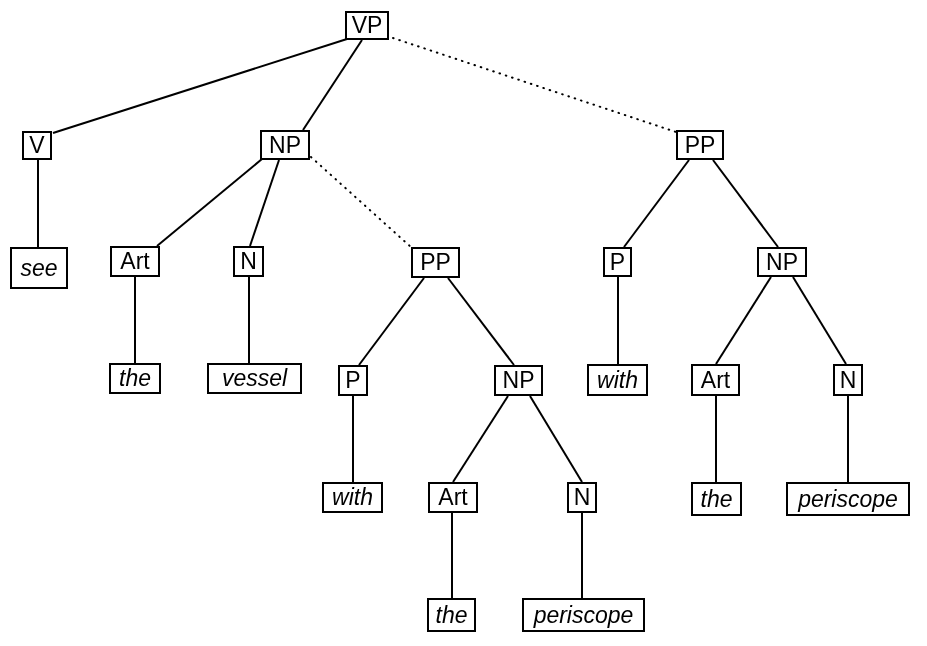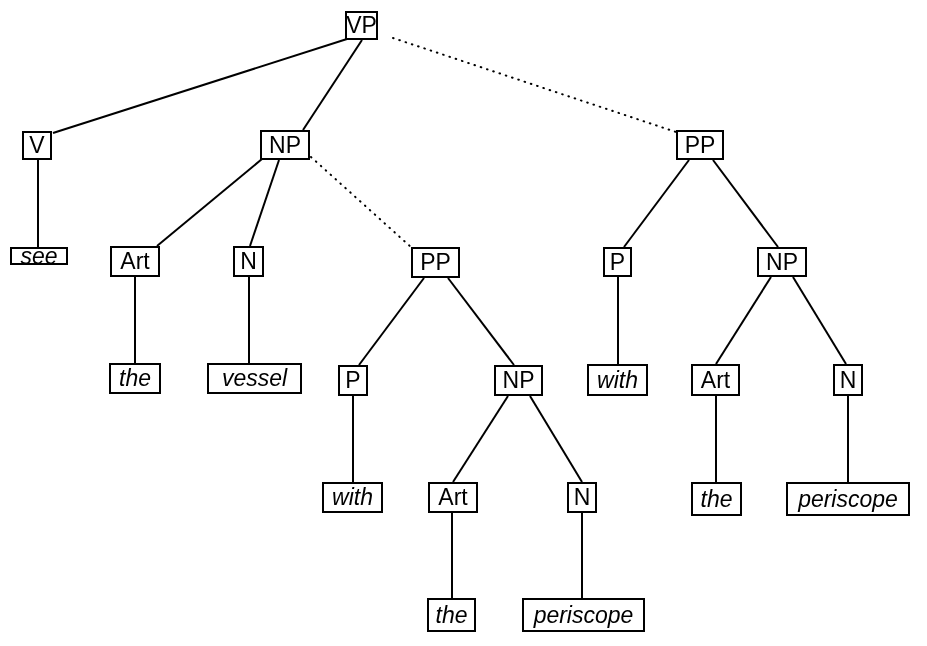--- a/index.html
+++ b/index.html
@@ -71,23 +71,23 @@
       <line x1="582" y1="513" x2="582" y2="598" stroke="#000000" stroke-width="2"></line>
       <line x1="689" y1="160" x2="624" y2="247" stroke="#000000" stroke-width="2"></line>
       <line x1="713" y1="160" x2="778" y2="247" stroke="#000000" stroke-width="2"></line>
       <line x1="618" y1="277" x2="618" y2="364" stroke="#000000" stroke-width="2"></line>
       <line x1="771" y1="277" x2="716" y2="364" stroke="#000000" stroke-width="2"></line>
       <line x1="793" y1="277" x2="846" y2="364" stroke="#000000" stroke-width="2"></line>
       <line x1="716" y1="396" x2="716" y2="482" stroke="#000000" stroke-width="2"></line>
       <line x1="848" y1="396" x2="848" y2="482" stroke="#000000" stroke-width="2"></line>
     </svg>
   <div id="node-layer">
-      <div class="node-box node-cat" style="left: 345px; top: 11px; width: 33px; height: 29px;">VP</div>
+      <div class="node-box node-cat" style="left: 345px; top: 11px; width: 44px; height: 29px;">VP</div>
       <div class="node-box node-cat" style="left: 22px; top: 131px; width: 30px; height: 29px;">V</div>
-      <div class="node-box node-leaf" style="left: 10px; top: 247px; width: 58px; height: 18px;">see</div>
+      <div class="node-box node-leaf" style="left: 10px; top: 247px; width: 58px; height: 42px;">see</div>
       <div class="node-box node-cat" style="left: 260px; top: 130px; width: 50px; height: 30px;">NP</div>
       <div class="node-box node-cat" style="left: 110px; top: 246px; width: 50px; height: 31px;">Art</div>
       <div class="node-box node-leaf" style="left: 109px; top: 363px; width: 52px; height: 31px;">the</div>
       <div class="node-box node-cat" style="left: 233px; top: 246px; width: 31px; height: 31px;">N</div>
       <div class="node-box node-leaf" style="left: 207px; top: 363px; width: 95px; height: 31px;">vessel</div>
       <div class="node-box node-cat" style="left: 411px; top: 247px; width: 49px; height: 31px;">PP</div>
       <div class="node-box node-cat" style="left: 338px; top: 365px; width: 30px; height: 31px;">P</div>
       <div class="node-box node-leaf" style="left: 322px; top: 482px; width: 61px; height: 31px;">with</div>
       <div class="node-box node-cat" style="left: 494px; top: 365px; width: 49px; height: 31px;">NP</div>
       <div class="node-box node-cat" style="left: 428px; top: 482px; width: 50px; height: 31px;">Art</div>

